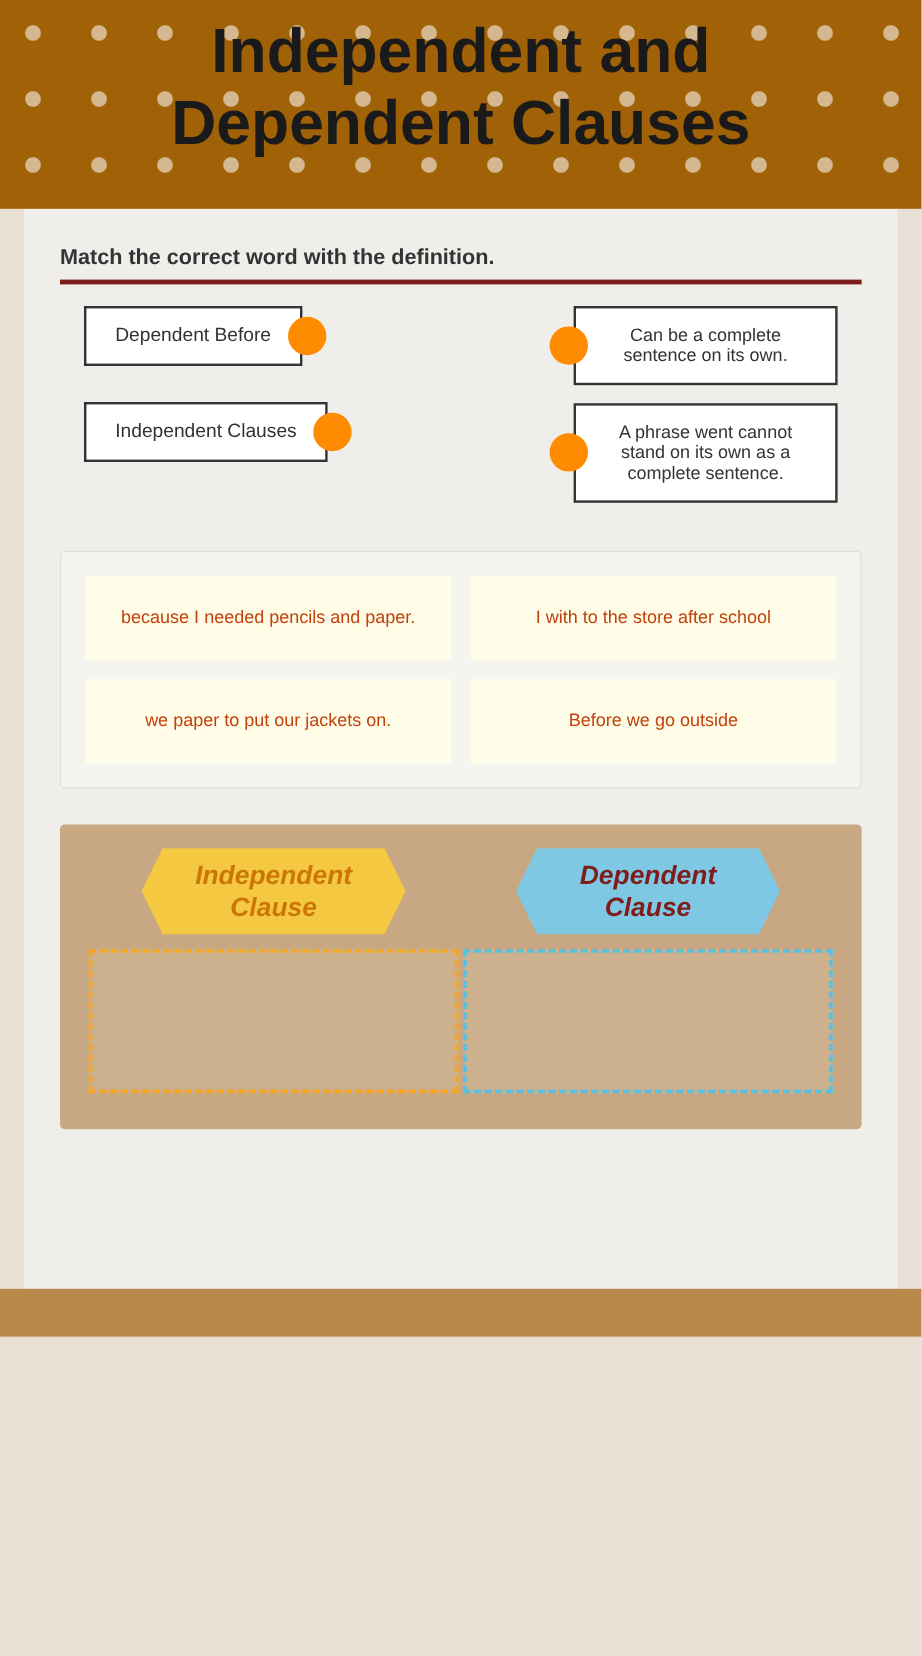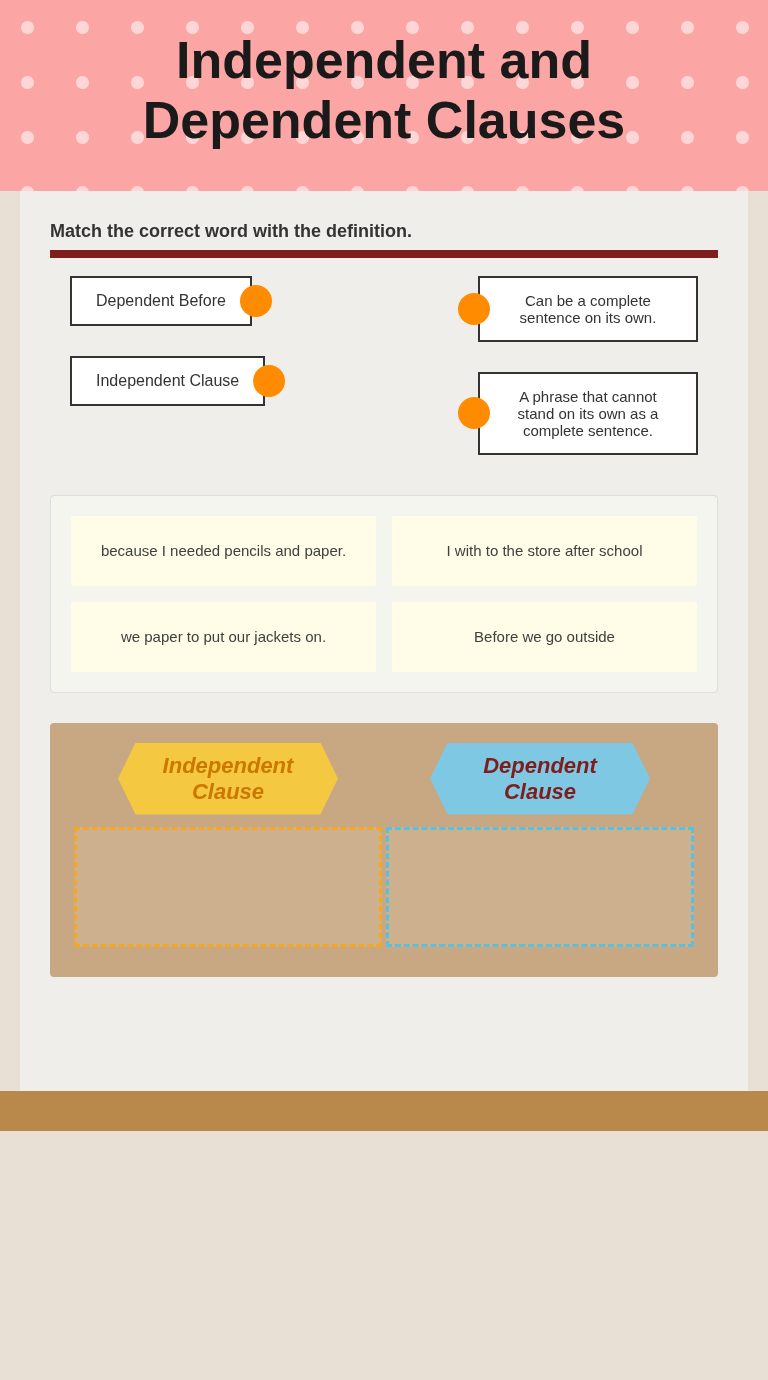--- a/index.html
+++ b/index.html
@@ -6,23 +6,23 @@
 
     body {
       width: 768px;
       min-height: 1380px;
       font-family: 'Arial', sans-serif;
       background: #e8e0d4;
     }
 
     
     .header {
-      background: #fca5a5;
+      background: #a16207;
       width: 100%;
-      padding: 31px 40px 40px;
+      padding: 14px 40px 40px;
       position: relative;
       overflow: hidden;
     }
 
     .header::before {
       content: '';
       position: absolute;
       inset: 0;
       background-image: radial-gradient(circle, rgba(255,255,255,0.55) 6px, transparent 7px);
       background-size: 55px 55px;
@@ -46,21 +46,21 @@
       margin: 0 20px;
       padding: 30px 30px 40px;
       min-height: 900px;
     }
 
     .section-instruction {
       font-size: 18px;
       font-weight: 700;
       color: #333;
       margin-bottom: 18px;
-      border-bottom: 8px solid #7f1d1d;
+      border-bottom: 4px solid #7f1d1d;
       padding-bottom: 8px;
     }
 
     
     .matching-section {
       display: flex;
       justify-content: space-between;
       align-items: flex-start;
       margin-bottom: 40px;
       padding: 0 20px;
@@ -68,21 +68,21 @@
 
     .matching-left {
       display: flex;
       flex-direction: column;
       gap: 30px;
     }
 
     .matching-right {
       display: flex;
       flex-direction: column;
-      gap: 30px;
+      gap: 15px;
     }
 
     .term-box {
       border: 2px solid #333;
       padding: 14px 24px;
       background: white;
       font-size: 16px;
       font-weight: 500;
       color: #333;
       text-align: center;
@@ -138,21 +138,21 @@
     .cards-grid {
       display: grid;
       grid-template-columns: 1fr 1fr;
       gap: 16px;
     }
 
     .sentence-card {
       background: #fffde7;
       padding: 20px 16px;
       font-size: 15px;
-      color: #404040;
+      color: #c2410c;
       text-align: center;
       border-radius: 2px;
       min-height: 70px;
       display: flex;
       align-items: center;
       justify-content: center;
     }
 
     
     .sorting-section {
@@ -247,39 +247,39 @@
 
       <div style="display:flex; align-items:center;">
         <div class="term-box">
           <span>Dependent Before</span>
           <div class="connector-dot"></div>
         </div>
       </div>
 
       <div style="display:flex; align-items:center;">
         <div class="term-box">
-          <span>Independent Clause</span>
+          <span>Independent Clauses</span>
           <div class="connector-dot"></div>
         </div>
       </div>
     </div>
 
     <div class="matching-right">
 
       <div style="display:flex; align-items:center;">
         <div class="def-box">
           <div class="connector-dot-left"></div>
           <span>Can be a complete sentence on its own.</span>
         </div>
       </div>
 
       <div style="display:flex; align-items:center;">
         <div class="def-box">
           <div class="connector-dot-left"></div>
-          <span>A phrase that cannot stand on its own as a complete sentence.</span>
+          <span>A phrase went cannot stand on its own as a complete sentence.</span>
         </div>
       </div>
     </div>
   </div>
 
   <div class="cards-section">
     <div class="cards-grid">
       <div class="sentence-card">because I needed pencils and paper.</div>
       <div class="sentence-card">I with to the store after school</div>
       <div class="sentence-card">we paper to put our jackets on.</div>

